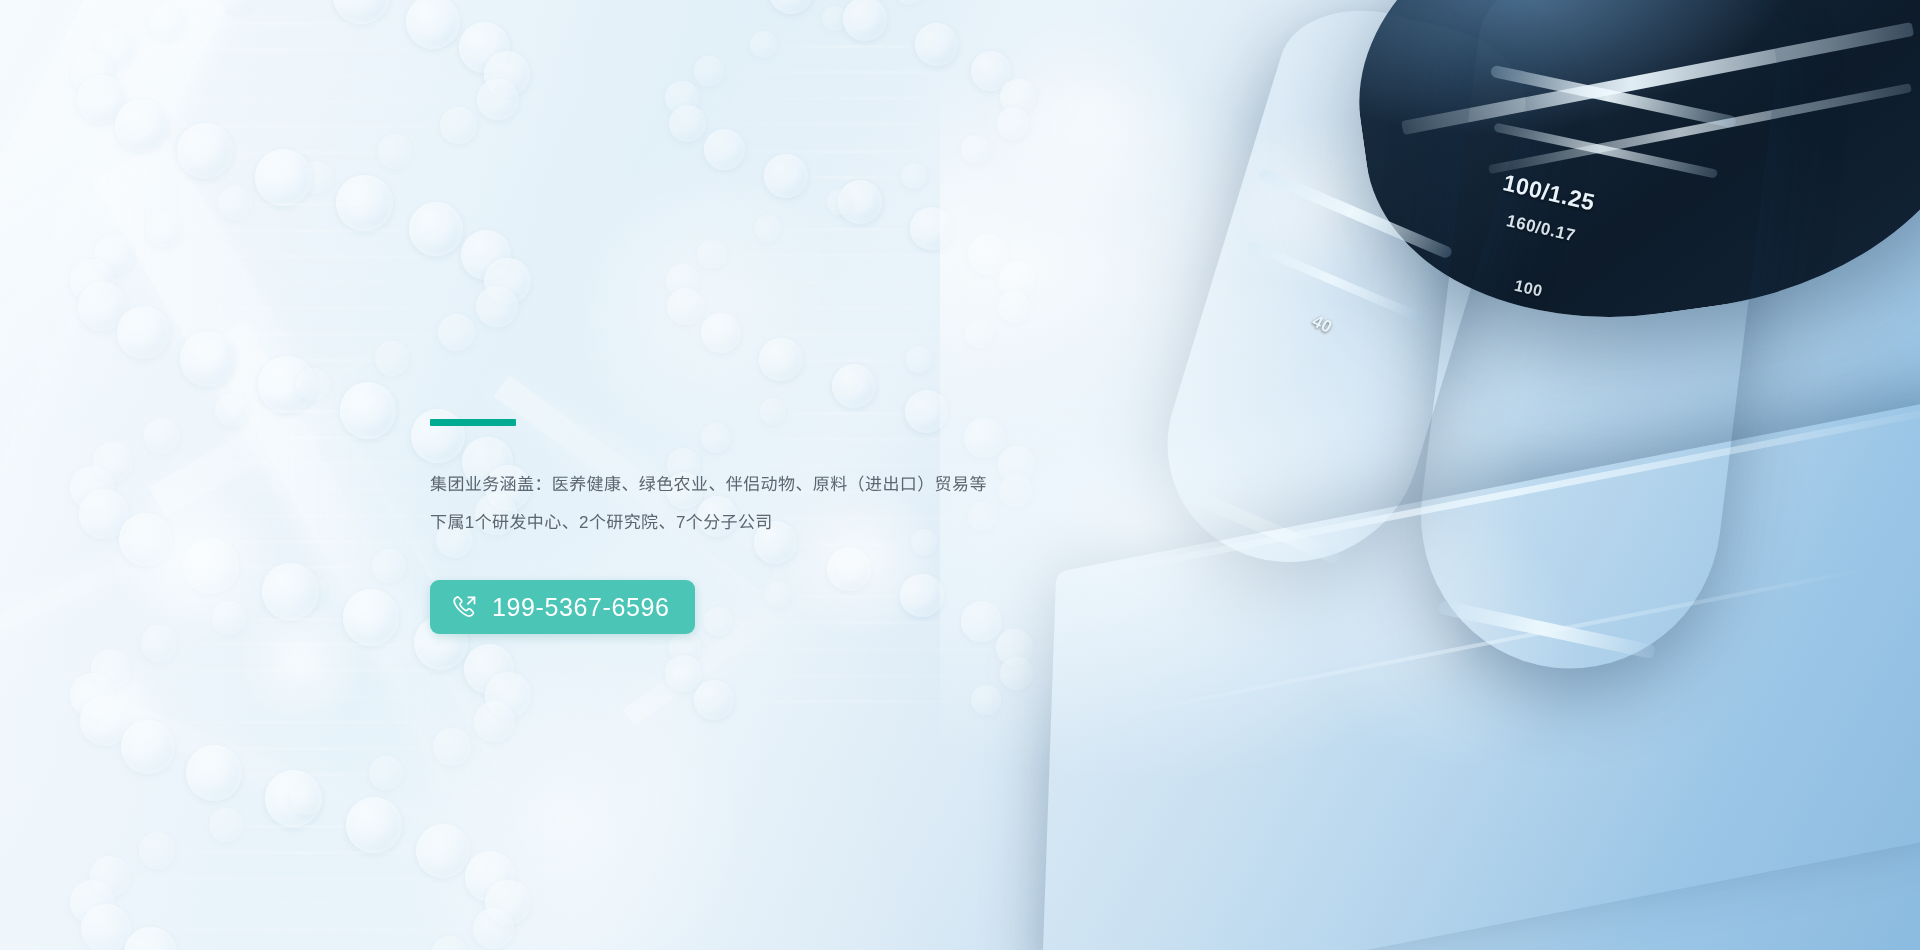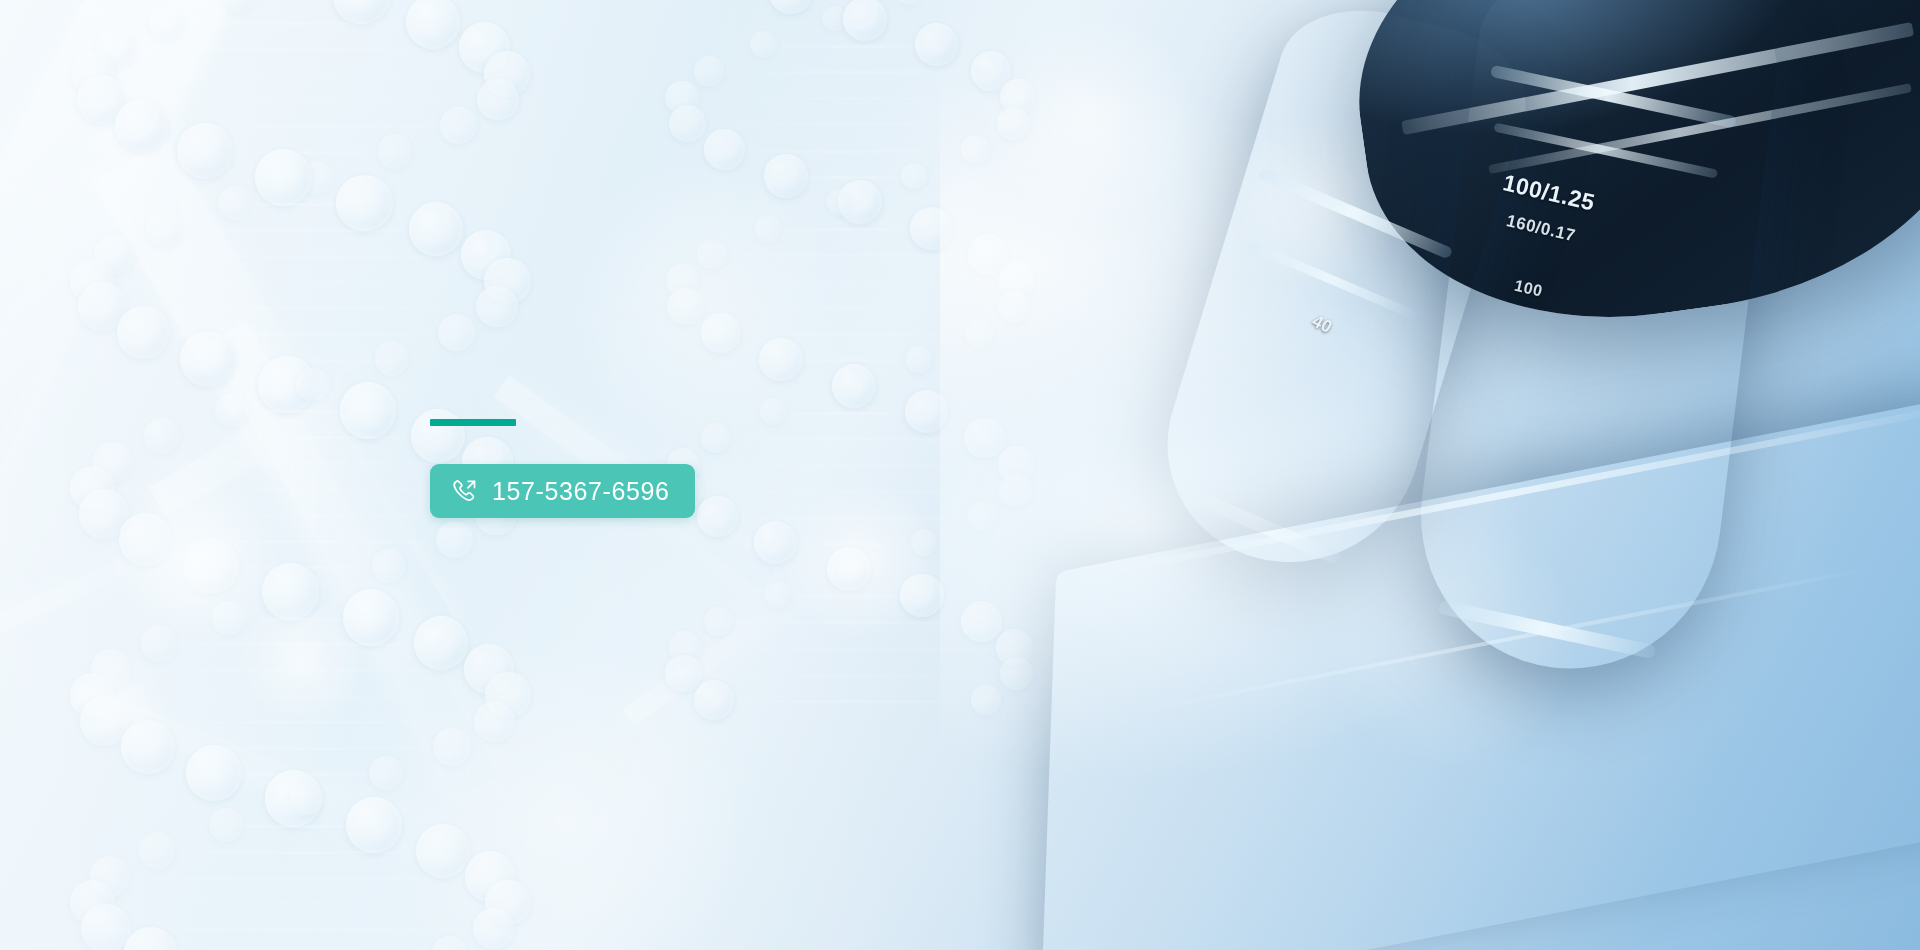--- a/index.html
+++ b/index.html
@@ -464,26 +464,30 @@
   </div>
 
   <div class="scope-haze"></div>
   <div class="left-fade"></div>
 
   <div class="content">
 
 
     <div class="rule"></div>
 
+    <p class="desc">
+      <span class="desc-line">集团业务涵盖：医养健康、绿色农业、伴侣动物、原料（进出口）贸易等</span>
+      <span class="desc-line">下属1个研发中心、2个研究院、7个分子公司</span>
+    </p>
 
     <button class="phone-btn">
       <span class="phone-icon">
         <svg viewBox="0 0 26 26" width="26" height="26" aria-hidden="true">
           <path d="M3.4 4.2c-1.3 1.3-1.5 3.4-.6 5.4 1 2.3 2.7 4.6 5 6.9s4.6 4 6.9 5c2 .9 4.1.7 5.4-.6l.9-.9c.6-.6.6-1.5 0-2.1l-2.7-2.7c-.6-.6-1.5-.6-2.1 0l-1 1c-.4.4-1 .5-1.5.2-1.1-.6-2.2-1.4-3.2-2.4s-1.8-2.1-2.4-3.2c-.3-.5-.2-1.1.2-1.5l1-1c.6-.6.6-1.5 0-2.1L6.6 3.5c-.6-.6-1.5-.6-2.1 0l-1.1.7z" fill="none" stroke="#ffffff" stroke-width="1.7" stroke-linejoin="round"></path>
           <path d="M16.2 3.3h6.3v6.3" fill="none" stroke="#ffffff" stroke-width="1.7" stroke-linecap="round" stroke-linejoin="round"></path>
           <path d="M22.5 3.3l-6.6 6.6" fill="none" stroke="#ffffff" stroke-width="1.7" stroke-linecap="round"></path>
         </svg>
       </span>
-      <span class="phone-number">157-5367-6596</span>
+      <span class="phone-number">199-5367-6596</span>
     </button>
 
   </div>
 </div>
 
 </body></html>

